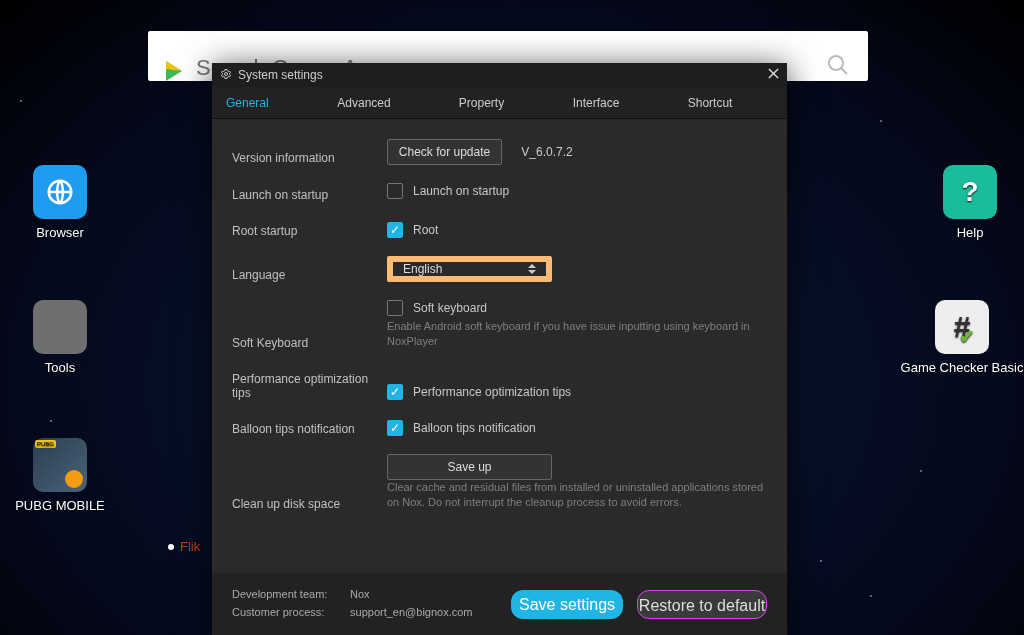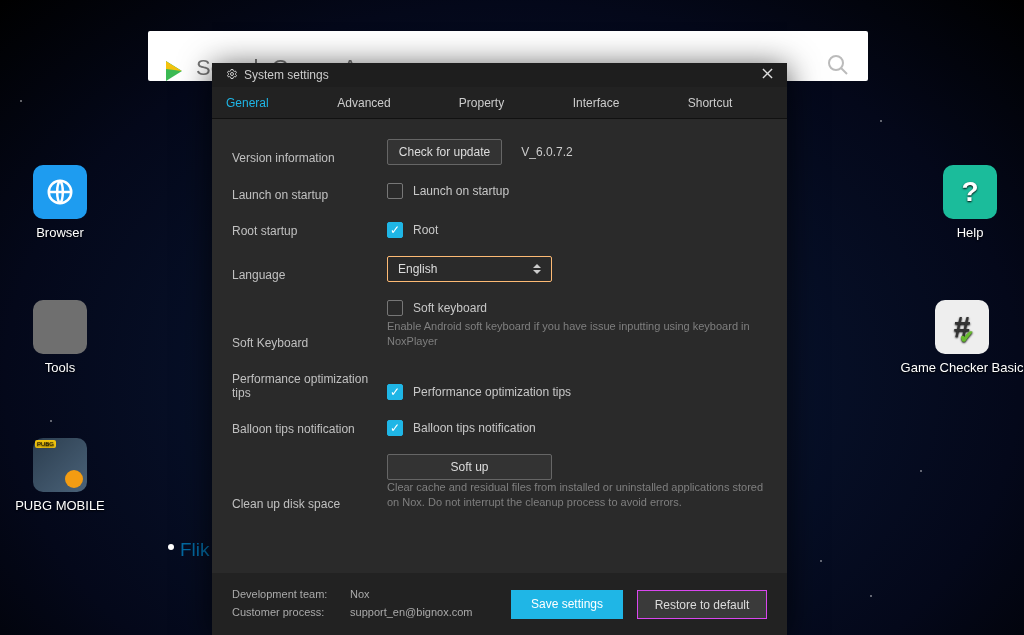--- a/index.html
+++ b/index.html
@@ -18,57 +18,57 @@
     .search-icon svg{width:24px;height:24px;stroke:#bbb}
     
     .desk-icon{position:absolute;width:90px;text-align:center;color:#fff;font-size:13px;
                text-shadow:0 1px 2px #000;}
     .desk-icon .tile{width:54px;height:54px;margin:0 auto 6px;border-radius:10px;display:flex;
                      align-items:center;justify-content:center;font-size:28px;}
     
     .dlg{position:absolute;left:212px;top:63px;width:575px;height:572px;background:#1e1e1e;
          box-shadow:0 4px 30px rgba(0,0,0,.7);display:flex;flex-direction:column;color:#c8c8c8;
          font-size:12px;}
-    .dlg-title{display:flex;align-items:center;height:24px;padding:0 14px;color:#ccc}
+    .dlg-title{display:flex;align-items:center;height:24px;padding:0 8px;color:#ccc}
     .dlg-title .t{margin-left:6px}
     .dlg-close{margin-left:auto;cursor:pointer;color:#ddd}
     .tabs{display:flex;height:32px;border-bottom:1px solid #111;background:#222;}
     .tab{padding:0 14px;line-height:32px;font-size:12px;color:#ccc;cursor:pointer}
     .tab.active{color:#1fb6e6}
     .body{flex:1;overflow:auto;padding:20px 20px 10px;background:#2a2a2a}
     .row{display:flex;align-items:flex-end;margin-bottom:18px}
     .row .lbl{width:155px;color:#c0c0c0;padding-top:4px}
     .row .ctl{flex:1}
     .btn{display:inline-block;min-width:115px;height:26px;line-height:24px;border:1px solid #666;
          background:#333;text-align:center;color:#ddd;font-size:12px;cursor:pointer;border-radius:2px}
     .btn.wide{width:165px}
     .ver{margin-left:16px;color:#ccc}
     .chk{display:inline-flex;align-items:center;cursor:pointer}
     .chkbox{width:16px;height:16px;border:1px solid #777;border-radius:2px;margin-right:10px;
             display:inline-flex;align-items:center;justify-content:center;background:#2a2a2a}
     .chkbox.on{background:#1fb6e6;border-color:#1fb6e6}
     .chkbox.on::after{content:"✓";color:#fff;font-size:12px;line-height:1}
-    .sel{width:165px;height:26px;border:1px solid #fdba74;background:#2a2a2a;color:#ddd;
+    .sel{width:165px;height:26px;border:6px solid #fdba74;background:#2a2a2a;color:#ddd;
          display:flex;align-items:center;justify-content:space-between;padding:0 10px;
          border-radius:2px;cursor:pointer}
     .sel .caret{display:flex;flex-direction:column;gap:2px}
     .sel .caret span{width:0;height:0;border-left:4px solid transparent;border-right:4px solid transparent}
     .sel .caret .up{border-bottom:4px solid #ccc}
     .sel .caret .dn{border-top:4px solid #ccc}
     .hint{color:#7f7f7f;font-size:11px;margin-top:0;line-height:1.4}
     .footer{height:62px;background:#222;display:flex;align-items:center;padding:0 20px}
     .foot-left{font-size:11px;color:#aaa;line-height:1.6}
     .foot-left .k{display:inline-block;width:115px}
     .foot-btns{margin-left:auto;display:flex;gap:14px}
-    .pbtn{width:112px;height:29px;line-height:29px;text-align:center;border-radius:0;
-          font-size:12px;cursor:pointer}
+    .pbtn{width:112px;height:29px;line-height:29px;text-align:center;border-radius:12px;
+          font-size:16px;cursor:pointer}
     .pbtn.primary{background:#1fb6e6;color:#fff}
     .pbtn.secondary{background:#3a3a3a;border:1px solid #d946ef;color:#ddd;width:130px}
     
-    .flik{position:absolute;left:180px;top:539px;color:#0369a1;font-size:19px}
+    .flik{position:absolute;left:180px;top:539px;color:#c2410c;font-size:13px}
     .dot{position:absolute;width:6px;height:6px;border-radius:50%;background:#fff}
   </style>
 </head>
 <body>
 
 <div class="star" style="left:20px;top:100px"></div>
 <div class="star" style="left:880px;top:120px"></div>
 <div class="star" style="left:50px;top:420px"></div>
 <div class="star" style="left:920px;top:470px"></div>
 <div class="star" style="left:820px;top:560px"></div>
@@ -219,21 +219,21 @@
         <label class="chk">
           <span class="chkbox on"></span>
           <span>Balloon tips notification</span>
         </label>
       </div>
     </div>
 
     <div class="row">
       <div class="lbl">Clean up disk space</div>
       <div class="ctl">
-        <span class="btn wide">Soft up</span>
+        <span class="btn wide">Save up</span>
         <div class="hint">Clear cache and residual files from installed or uninstalled applications stored on Nox. Do not interrupt the cleanup process to avoid errors.</div>
       </div>
     </div>
   </div>
 
   <div class="footer">
     <div class="foot-left">
       <div><span class="k">Development team:</span>
            <span>Nox</span></div>
       <div><span class="k">Customer process:</span>

